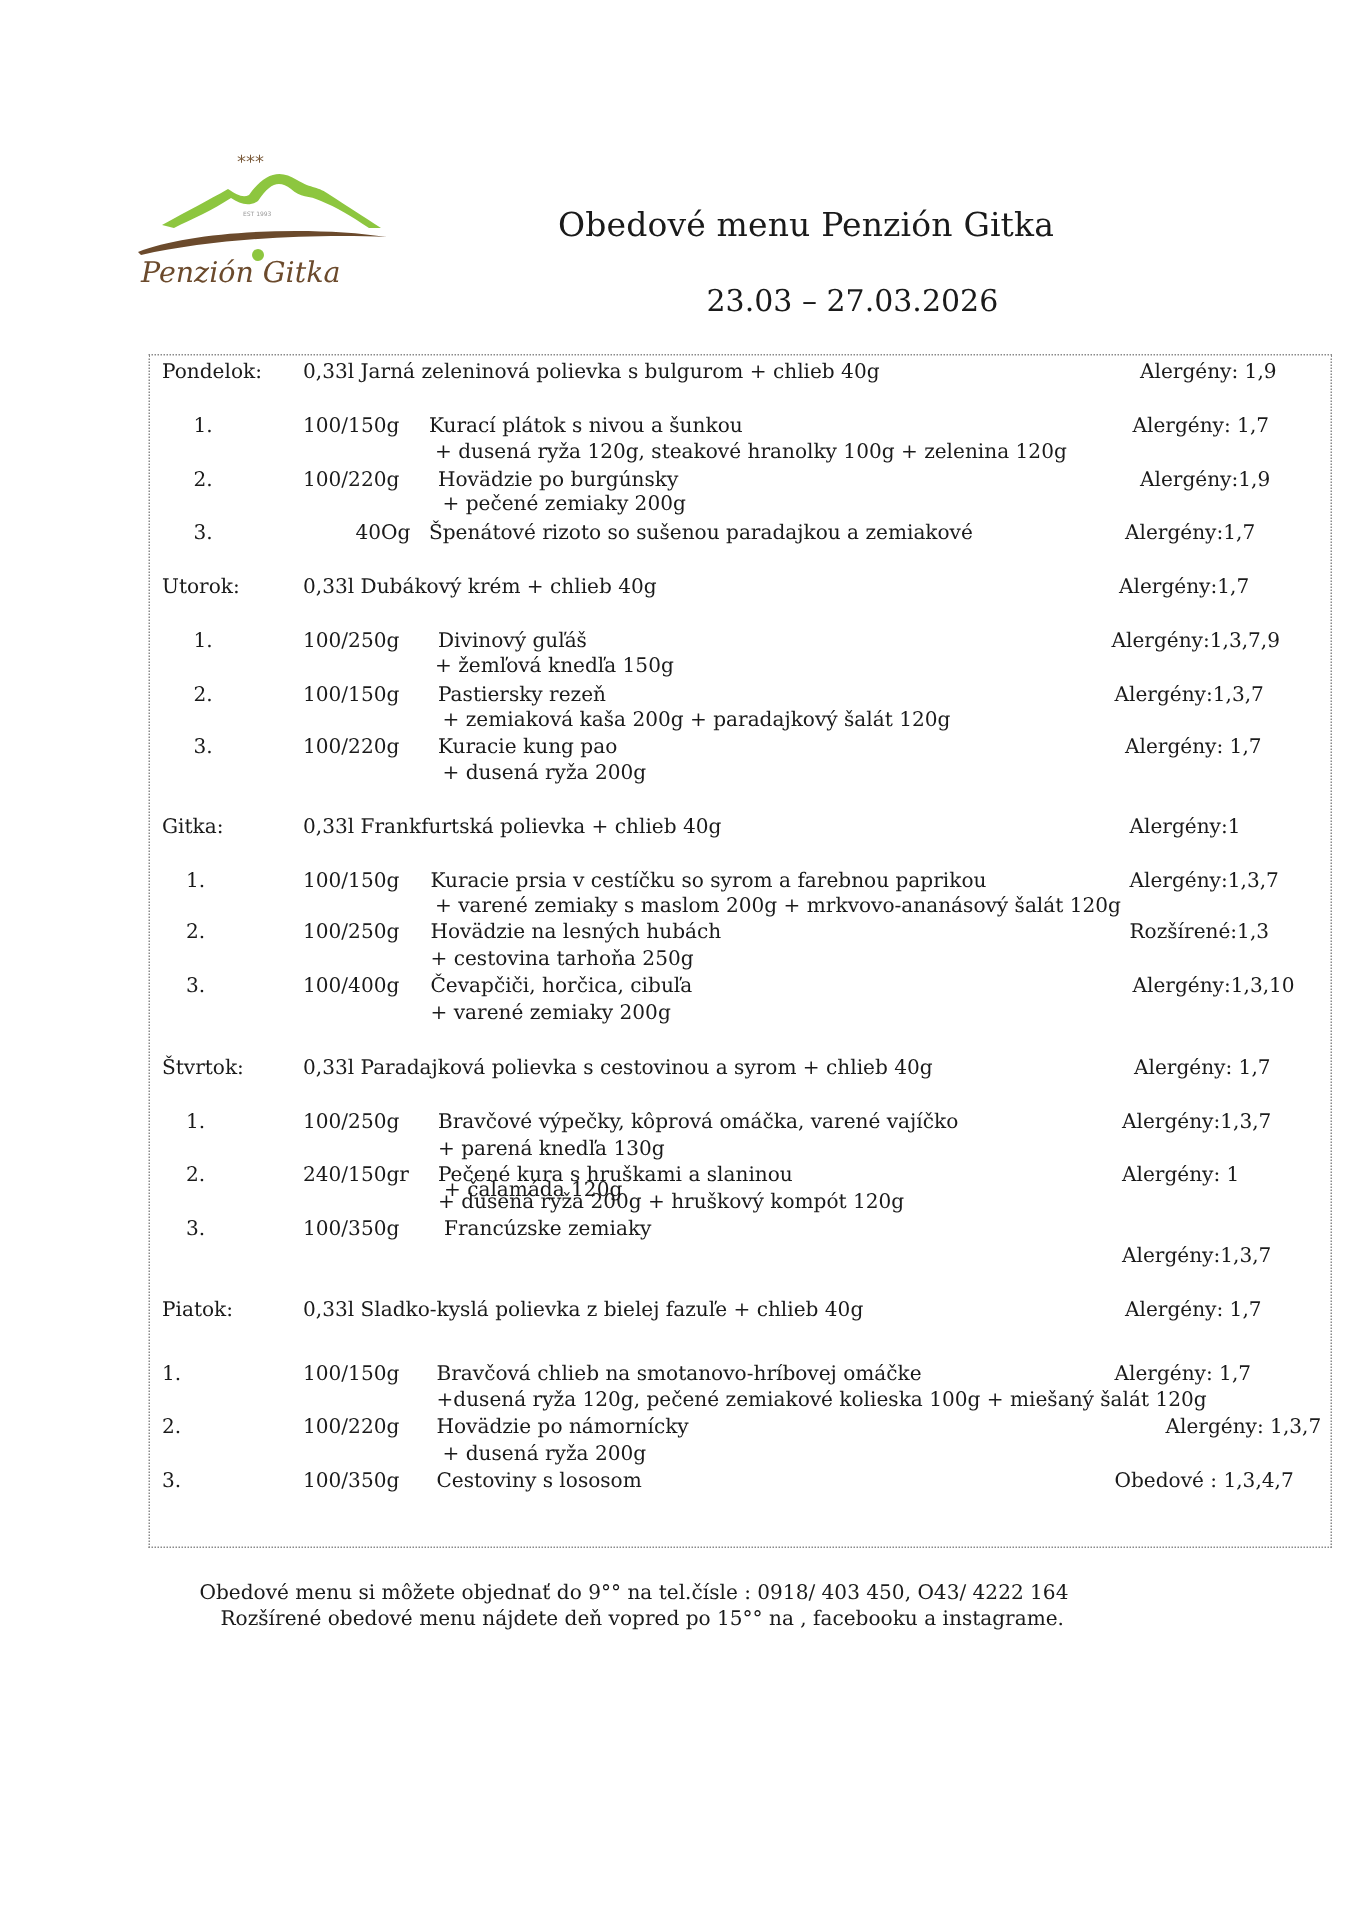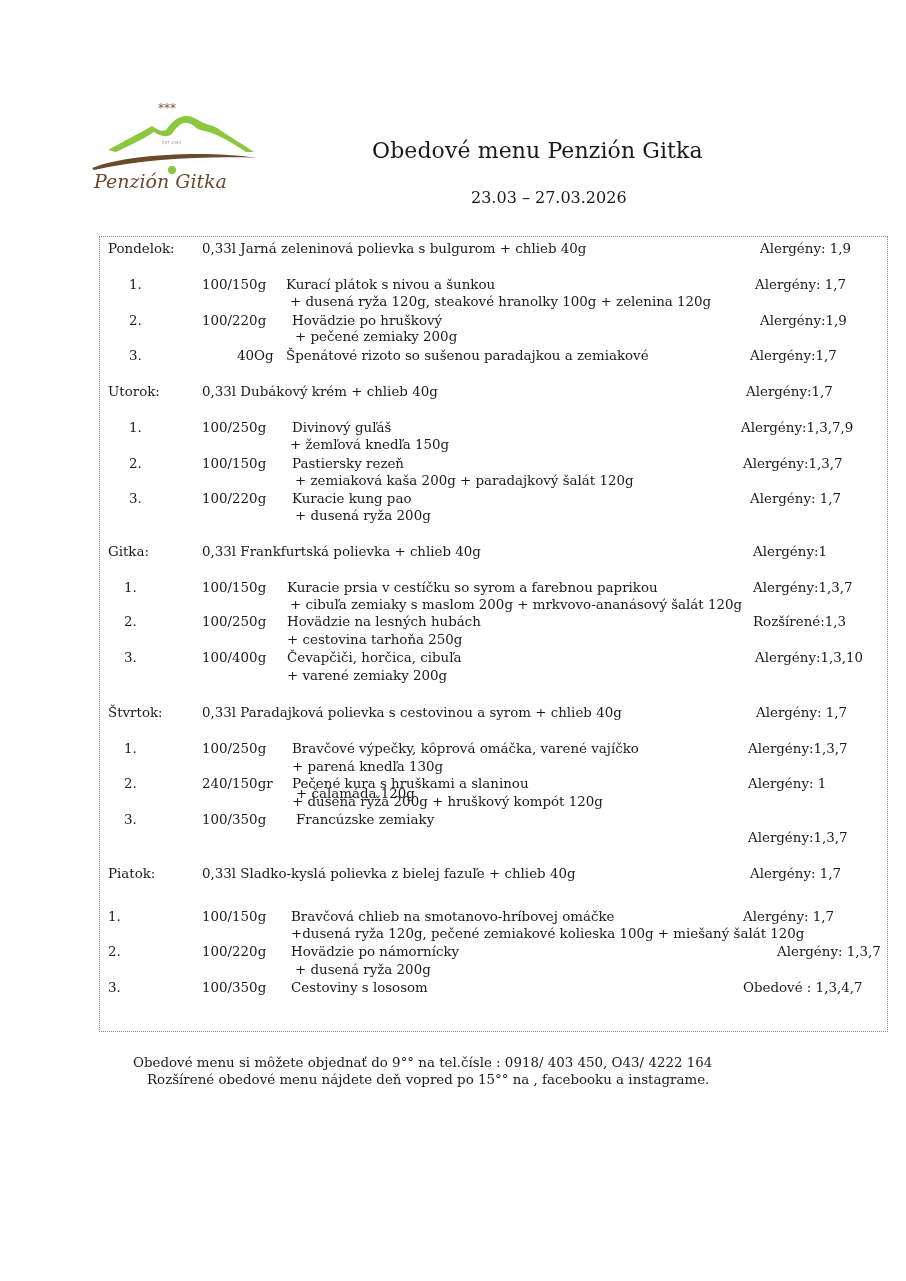--- a/index.html
+++ b/index.html
@@ -1,21 +1,21 @@
 <!DOCTYPE html>
 <html><head>
 <meta charset="utf-8">
 <style>
   html, body { margin: 0; padding: 0; background: #ffffff; }
   body { width: 906px; height: 1281px; position: relative; overflow: hidden;
          font-family: "DejaVu Serif", "Liberation Serif", serif; color: #1a1a1a; }
   .abs { position: absolute; white-space: nowrap; }
   .logo { position: absolute; left: 86px; top: 96px; width: 176px; height: 96px; }
   .title { left: 372px; top: 138px; font-size: 22px; letter-spacing: 0.1px; }
-  .date { left: 471px; top: 188px; font-size: 16px; }
+  .date { left: 471px; top: 188px; font-size: 20px; }
   .box { position: absolute; left: 99px; top: 236px; width: 789px; height: 796px;
          border: 1px dotted #8a8a8a; box-sizing: border-box; }
   .t { position: absolute; white-space: nowrap; font-size: 13.4px; line-height: 16px; }
   .foot { font-size: 13.4px; }
 </style>
 </head>
 <body>
 
 <div class="logo">
   <svg width="176" height="96" viewBox="0 0 176 96">
@@ -39,21 +39,21 @@
   <span class="t" style="left:760px;top:241px">Alergény: 1,9</span>
 
   <span class="t" style="left:129px;top:277px">1.</span>
   <span class="t" style="left:202px;top:277px">100/150g</span>
   <span class="t" style="left:286px;top:277px">Kurací plátok s nivou a šunkou</span>
   <span class="t" style="left:290px;top:294px">+ dusená ryža 120g, steakové hranolky 100g +  zelenina 120g</span>
   <span class="t" style="left:755px;top:277px">Alergény: 1,7</span>
 
   <span class="t" style="left:129px;top:313px">2.</span>
   <span class="t" style="left:202px;top:313px">100/220g</span>
-  <span class="t" style="left:292px;top:313px">Hovädzie po hruškový</span>
+  <span class="t" style="left:292px;top:313px">Hovädzie po burgúnsky</span>
   <span class="t" style="left:295px;top:329px">+ pečené zemiaky 200g</span>
   <span class="t" style="left:760px;top:313px">Alergény:1,9</span>
 
   <span class="t" style="left:129px;top:348px">3.</span>
   <span class="t" style="left:237px;top:348px">40Og</span>
   <span class="t" style="left:286px;top:348px">Špenátové rizoto so sušenou paradajkou a zemiakové</span>
   <span class="t" style="left:750px;top:348px">Alergény:1,7</span>
 </div>
 
 <div>
@@ -81,21 +81,21 @@
 </div>
 
 <div>
   <span class="t" style="left:108px;top:544px">Gitka:</span>
   <span class="t" style="left:202px;top:544px">0,33l  Frankfurtská polievka + chlieb 40g</span>
   <span class="t" style="left:753px;top:544px">Alergény:1</span>
 
   <span class="t" style="left:124px;top:580px">1.</span>
   <span class="t" style="left:202px;top:580px">100/150g</span>
   <span class="t" style="left:287px;top:580px">Kuracie prsia  v cestíčku so syrom a farebnou paprikou</span>
-  <span class="t" style="left:290px;top:597px">+ cibuľa zemiaky s maslom 200g  + mrkvovo-ananásový šalát 120g</span>
+  <span class="t" style="left:290px;top:597px">+ varené zemiaky s maslom 200g  + mrkvovo-ananásový šalát 120g</span>
   <span class="t" style="left:753px;top:580px">Alergény:1,3,7</span>
 
   <span class="t" style="left:124px;top:614px">2.</span>
   <span class="t" style="left:202px;top:614px">100/250g</span>
   <span class="t" style="left:287px;top:614px">Hovädzie na lesných hubách</span>
   <span class="t" style="left:287px;top:632px">+ cestovina tarhoňa 250g</span>
   <span class="t" style="left:753px;top:614px">Rozšírené:1,3</span>
 
   <span class="t" style="left:124px;top:650px">3.</span>
   <span class="t" style="left:202px;top:650px">100/400g</span>

